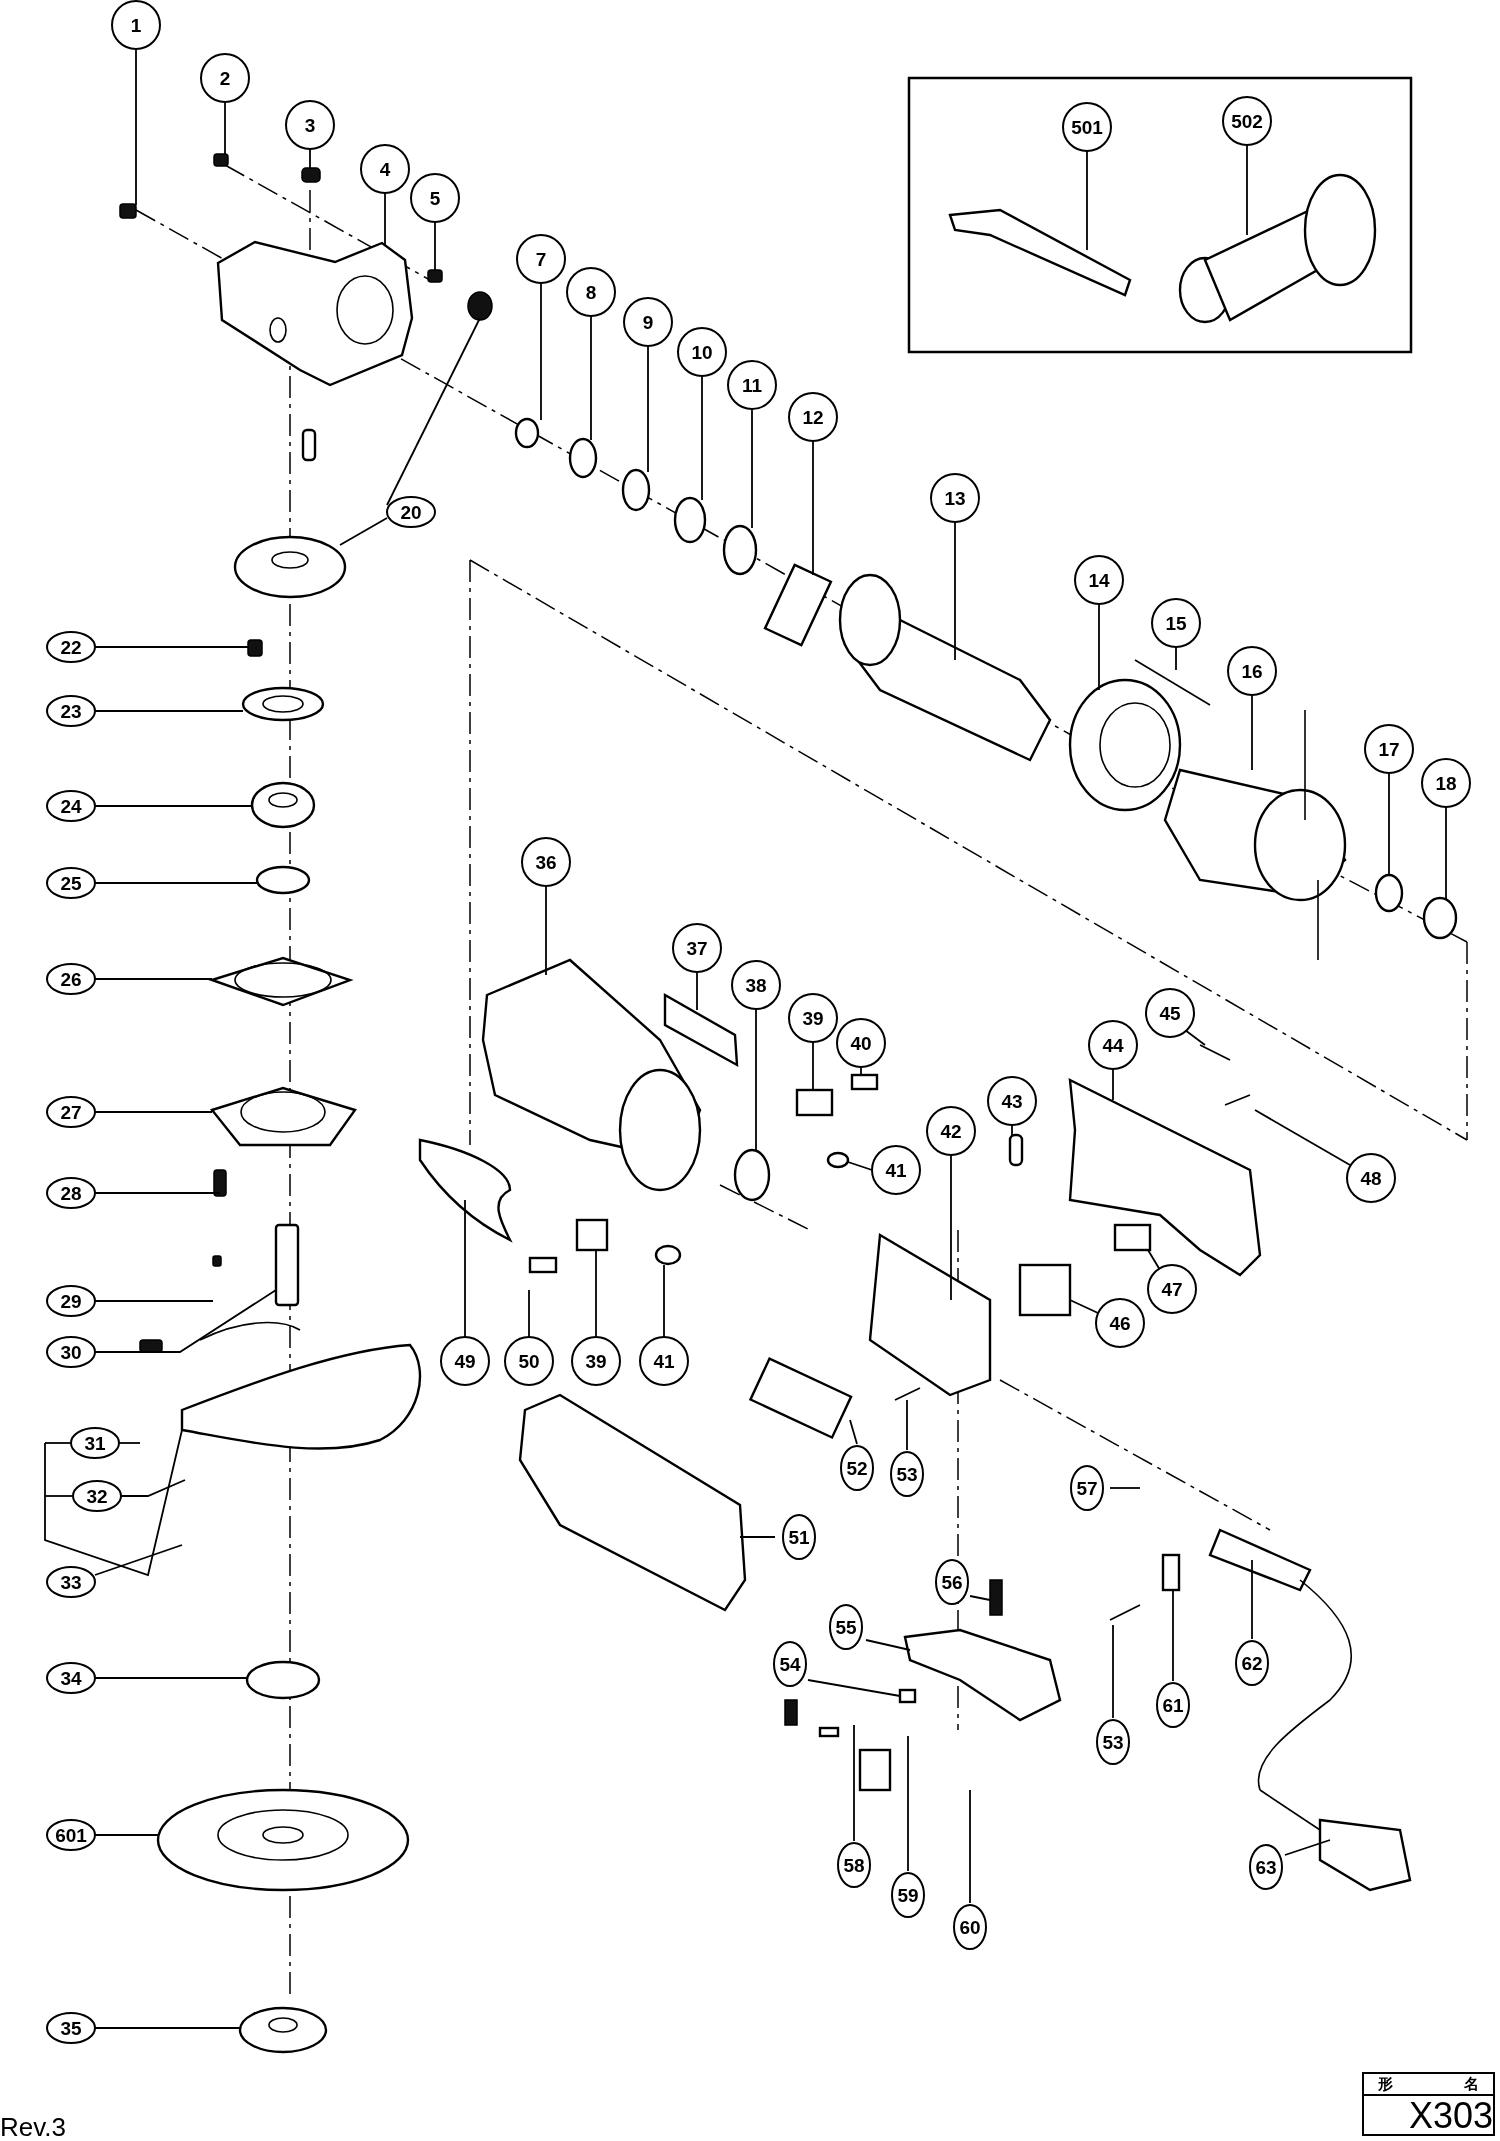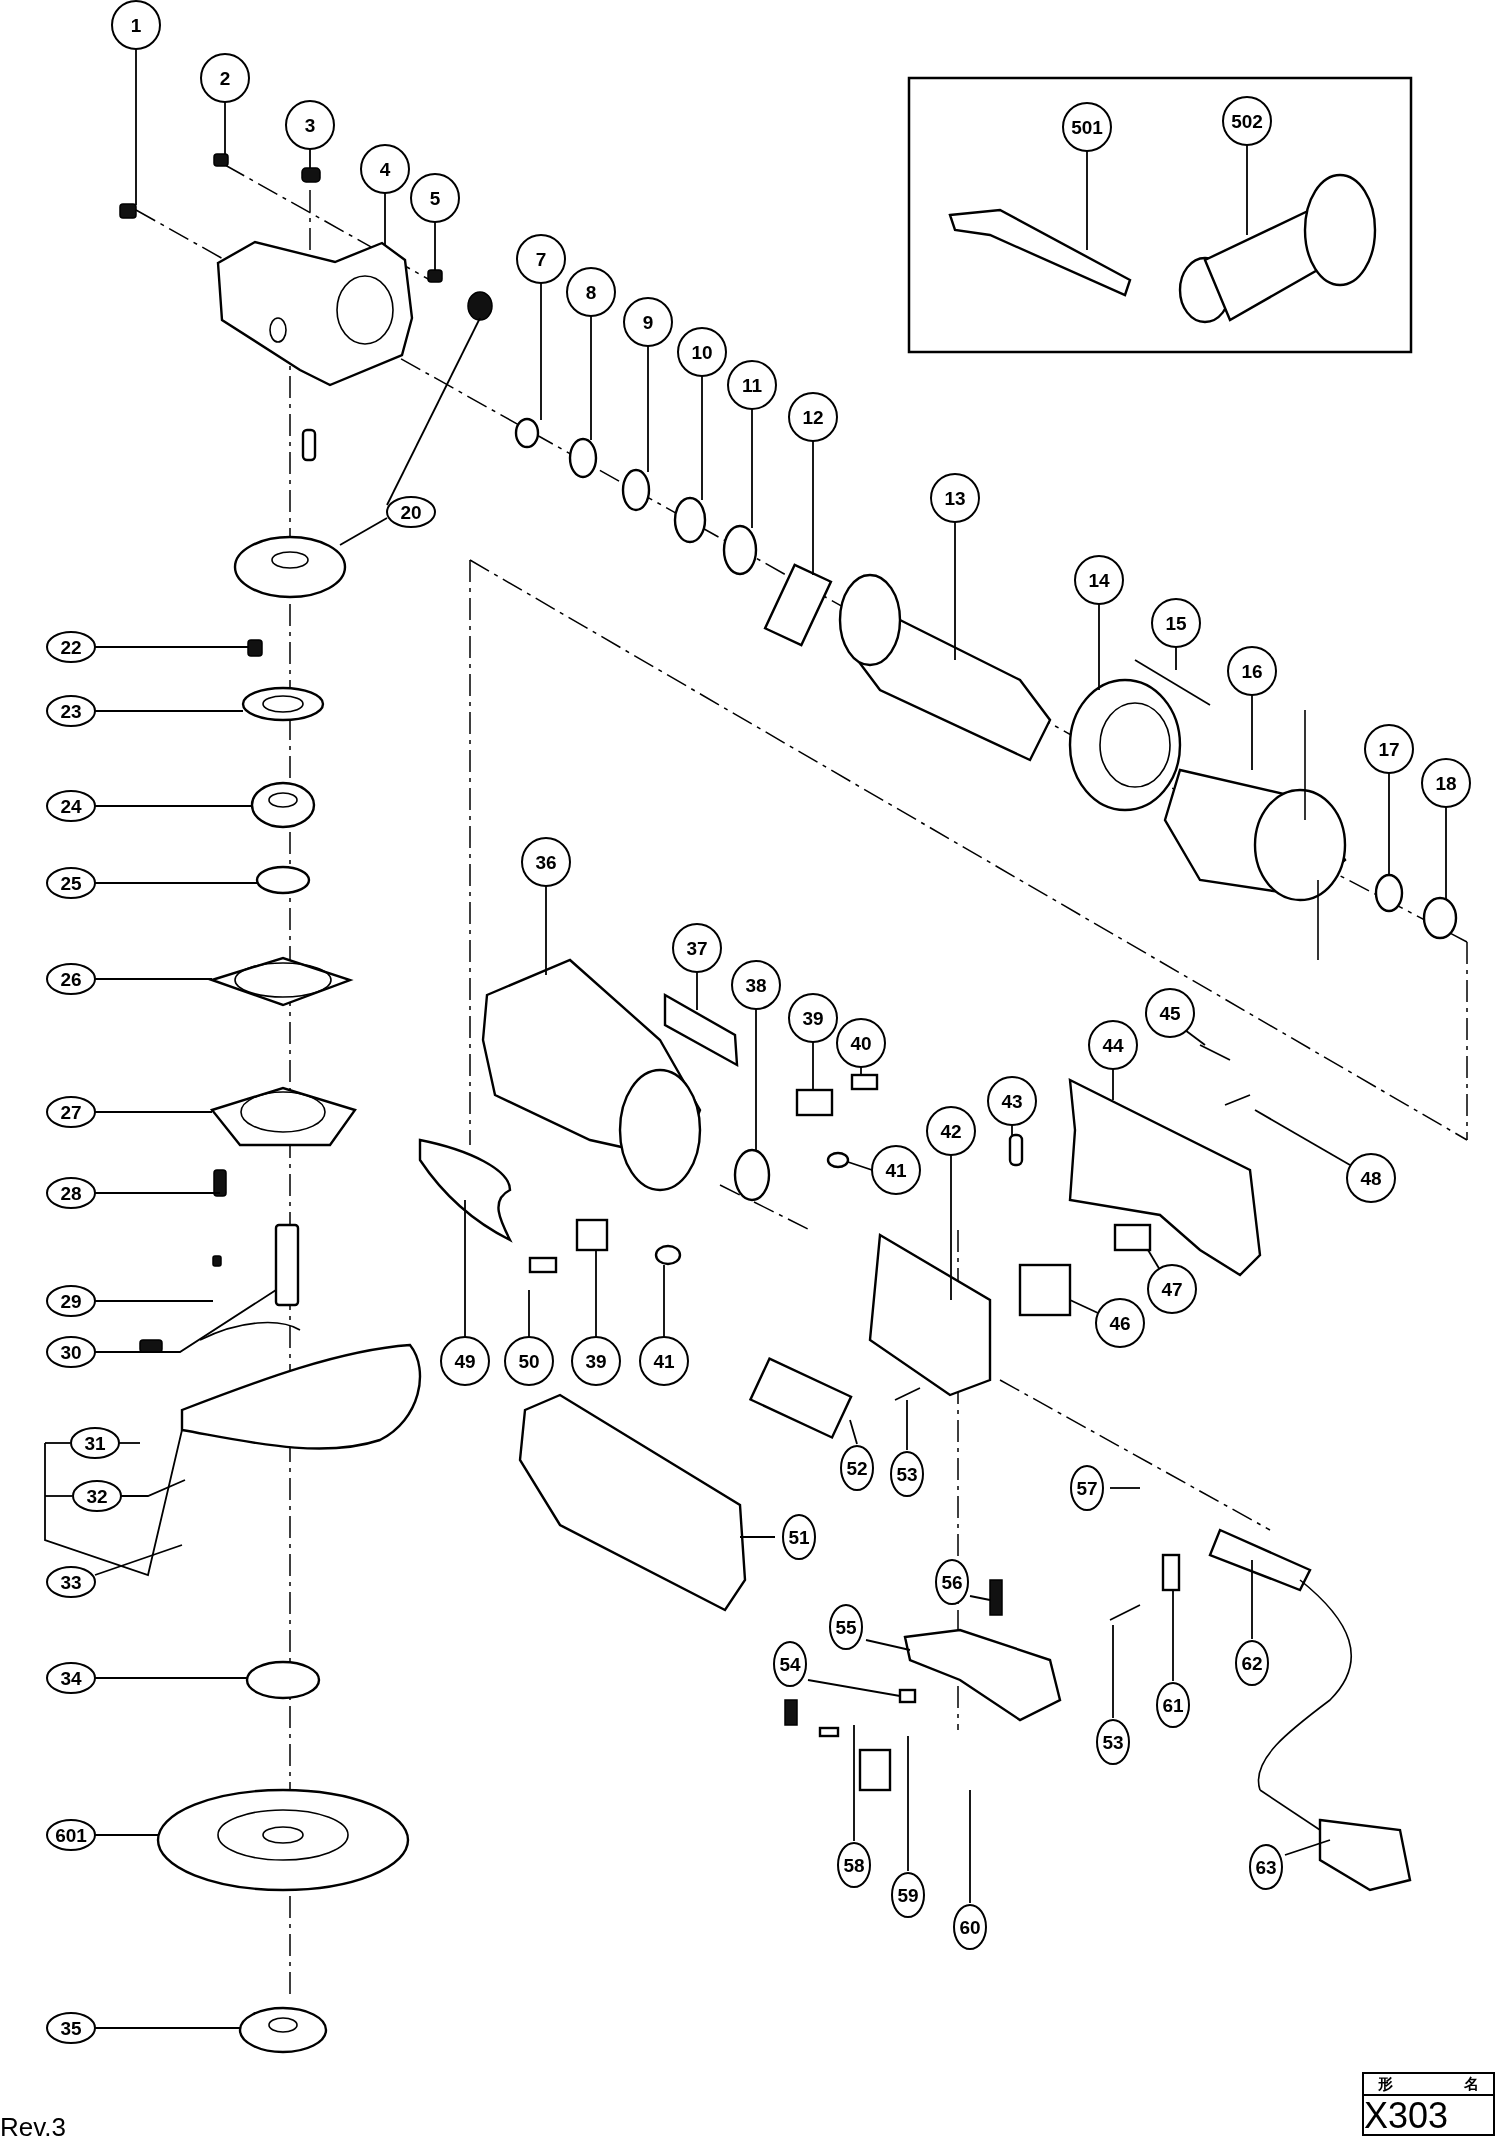--- a/index.html
+++ b/index.html
@@ -8,21 +8,21 @@
   .lbl circle,.lbl ellipse{fill:#fff;stroke:#000;stroke-width:2;}
   .lbl text{font-family:"Liberation Sans",sans-serif;font-weight:bold;font-size:19px;text-anchor:middle;dominant-baseline:central;fill:#000;}
   .lead{stroke:#000;stroke-width:1.8;fill:none;}
   .axis{stroke:#000;stroke-width:1.5;fill:none;stroke-dasharray:22 6 4 6;}
   .part{fill:#fff;stroke:#000;stroke-width:2.4;}
   .partd{fill:#111;stroke:#000;stroke-width:1.5;}
   .thin{fill:none;stroke:#000;stroke-width:1.6;}
   .rev{position:absolute;left:0;top:2112px;font-size:26px;color:#000;}
   .model{position:absolute;left:1362px;top:2072px;width:133px;height:64px;border:2.5px solid #000;box-sizing:border-box;}
   .model .hd{height:20px;border-bottom:2px solid #000;display:flex;justify-content:space-between;padding:0 14px;font-size:15px;font-weight:bold;line-height:20px;}
-  .model .val{text-align:left;font-size:36px;line-height:40px;}
+  .model .val{text-align:right;font-size:36px;line-height:40px;}
 </style>
 </head>
 <body>
 
 <svg width="1500" height="2141" viewBox="0 0 1500 2141" xmlns="http://www.w3.org/2000/svg">
 
   <rect x="909" y="78" width="502" height="274" fill="none" stroke="#000" stroke-width="2.5"></rect>
 
   <g>
     <line class="axis" x1="136" y1="210" x2="1080" y2="740"></line>

